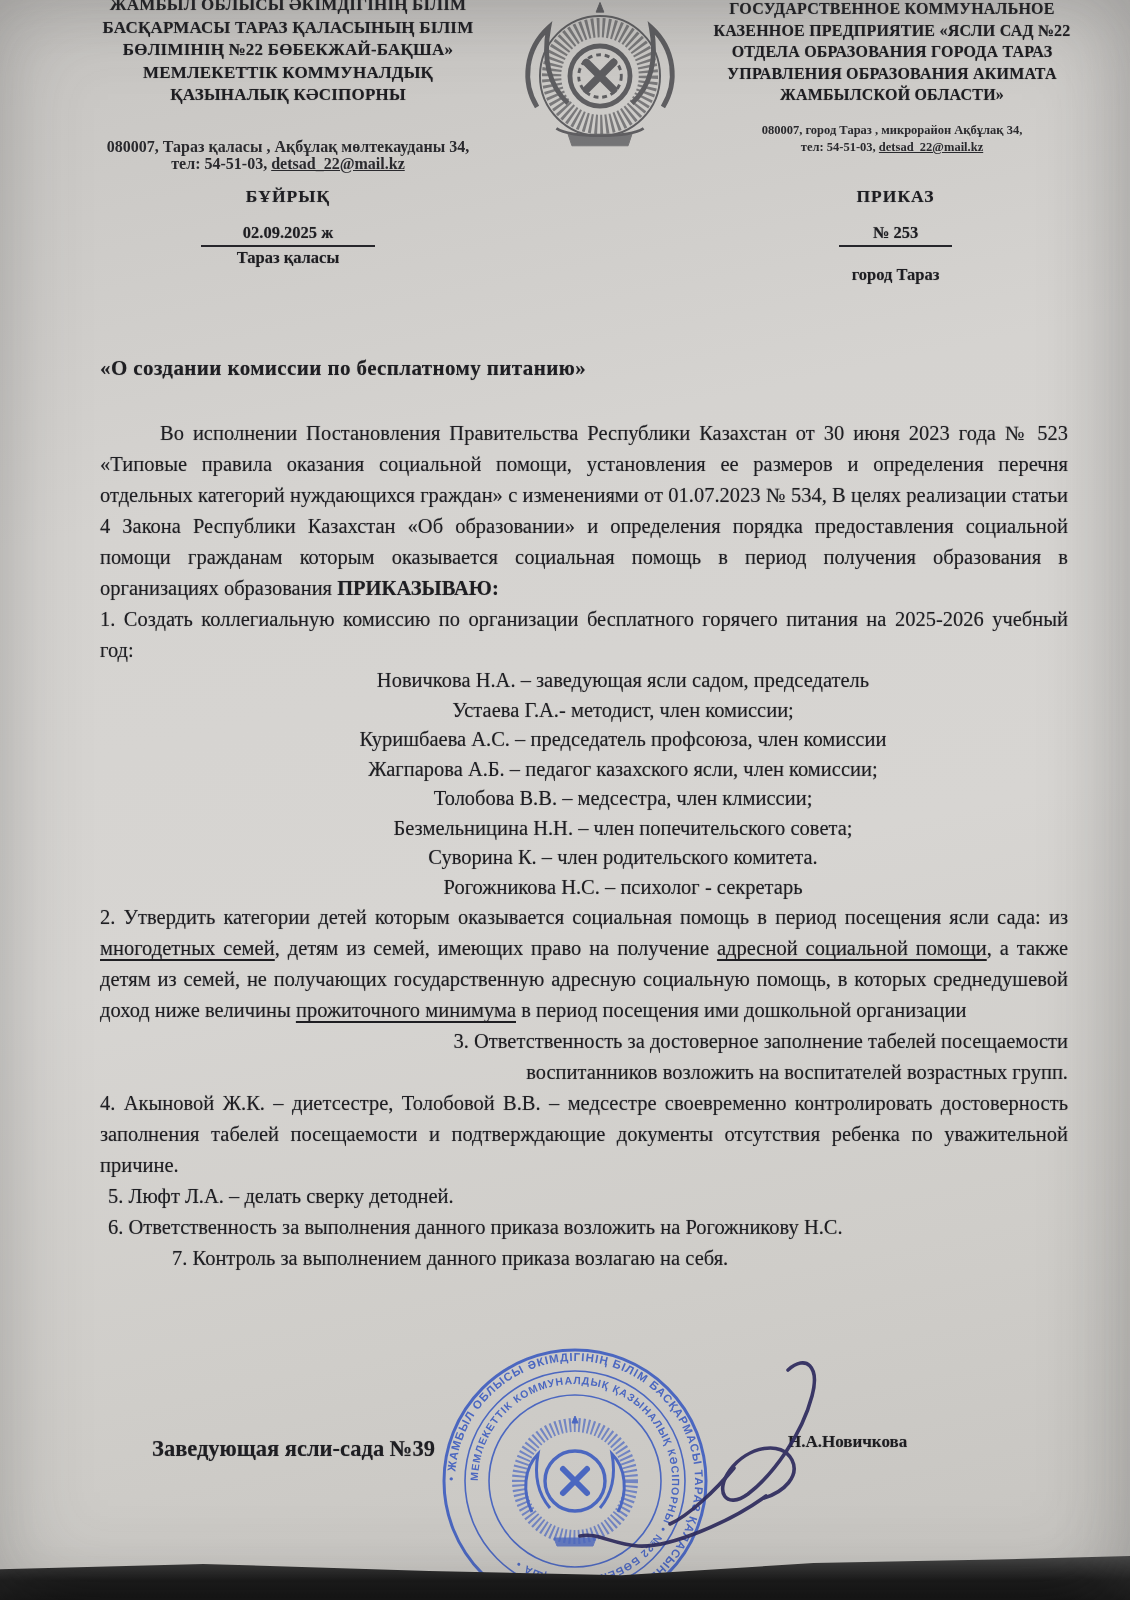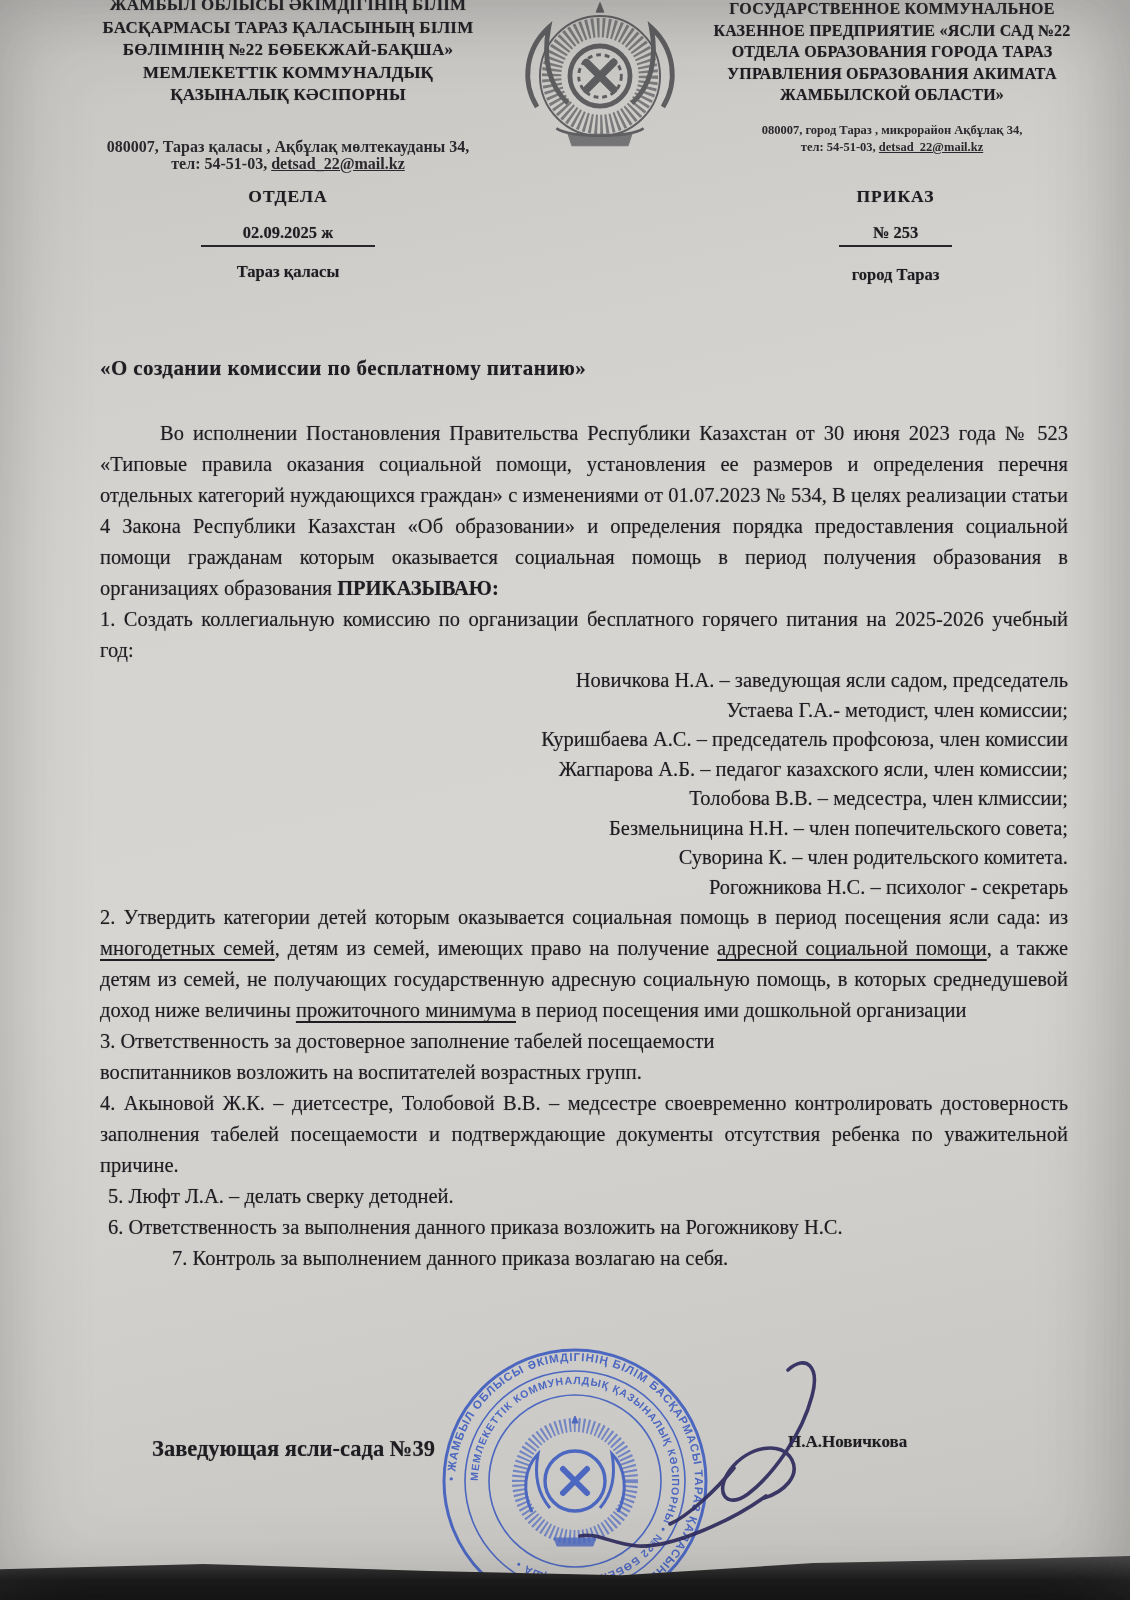--- a/index.html
+++ b/index.html
@@ -24,31 +24,31 @@
   .addr-right{position:absolute;left:692px;top:122px;width:400px;text-align:center;
     font-size:12.5px;line-height:17px;font-weight:bold;color:#2a2a2e;}
   .email{text-decoration:underline;}
   .emblem{position:absolute;left:508px;top:-4px;width:184px;height:164px;}
   
   .ord-left{position:absolute;left:118px;top:186px;width:340px;text-align:center;}
   .ord-right{position:absolute;left:758px;top:186px;width:275px;text-align:center;font-family:Liberation Serif, serif;}
   .ord-title{font-weight:bold;font-size:17.5px;letter-spacing:1px;}
   .ord-num{display:inline-block;margin-top:16px;font-weight:bold;font-size:16.5px;
     border-bottom:2px solid #26262b;padding:0 42px 2px 42px;}
-  .ord-city{margin-top:15px;font-weight:bold;font-size:16.5px;}
+  .ord-city{margin-top:1px;font-weight:bold;font-size:16.5px;}
   .ord-right .ord-num{padding:0 34px 2px 34px;}
   .ord-right .ord-city{margin-top:18px;}
   
   .doc-title{position:absolute;left:100px;top:356px;width:900px;
     font-weight:bold;font-size:21px;letter-spacing:.4px;}
   .body{position:absolute;left:100px;top:418px;width:968px;
     font-size:20.5px;line-height:31px;text-align:justify;}
   .indent{text-indent:60px;}
-  .members{padding-left:78px;line-height:29.5px;text-align:right;}
-  .line{text-align:left;}
+  .members{padding-left:78px;line-height:29.5px;text-align:center;}
+  .line{text-align:right;}
   .u{text-decoration:underline;text-underline-offset:4px;}
   .item7{padding-left:72px;text-align:left;}
   .pad5{padding-left:8px;text-align:left;}
   
   .sig-pos{position:absolute;left:152px;top:1436px;font-weight:bold;font-size:22.5px;z-index:3;}
   .sig-name{position:absolute;left:788px;top:1432px;font-weight:bold;font-size:17px;z-index:3;}
   
   .stamp{position:absolute;left:436px;top:1342px;width:278px;height:278px;z-index:4;opacity:.88;}
   .handsig{position:absolute;left:520px;top:1340px;width:340px;height:240px;z-index:5;}
   
@@ -83,21 +83,21 @@
   <div class="addr-left">
     <span>080007, Тараз қаласы , Ақбұлақ мөлтекауданы 34,</span><br>
     <span>тел: 54-51-03, </span><span class="email">detsad_22@mail.kz</span>
   </div>
   <div class="addr-right">
     <span>080007, город Тараз , микрорайон Ақбұлақ  34,</span><br>
     <span>тел: 54-51-03, </span><span class="email">detsad_22@mail.kz</span>
   </div>
 
   <div class="ord-left">
-    <div class="ord-title soft">ОТДЕЛА</div>
+    <div class="ord-title soft">БҰЙРЫҚ</div>
     <span class="ord-num soft">02.09.2025 ж</span>
     <div class="ord-city soft">Тараз қаласы</div>
   </div>
   <div class="ord-right">
     <div class="ord-title soft">ПРИКАЗ</div>
     <span class="ord-num soft">№ 253</span>
     <div class="ord-city soft">город Тараз</div>
   </div>
 
   <div class="doc-title soft">«О создании комиссии по бесплатному питанию»</div>

